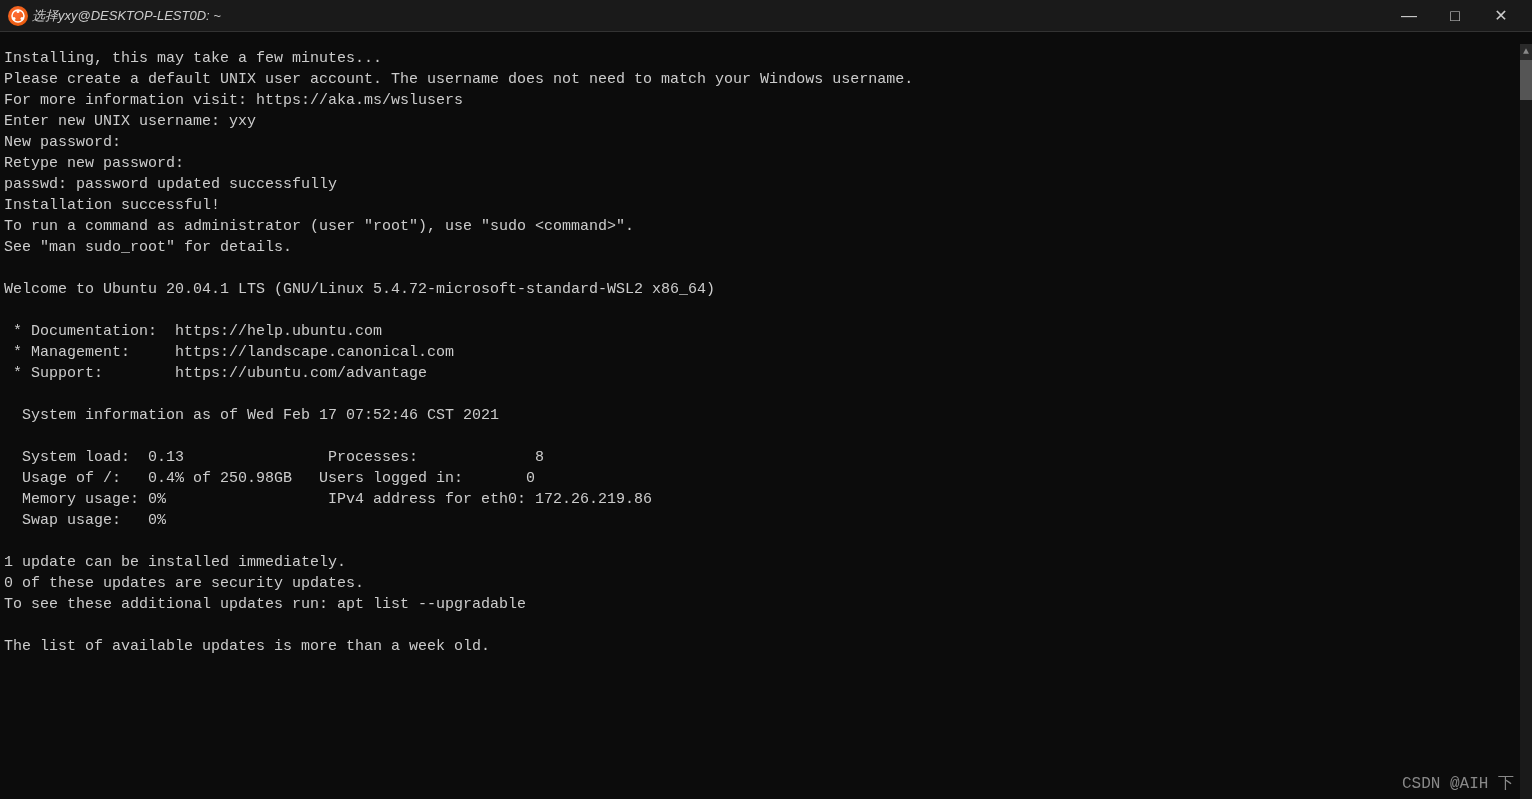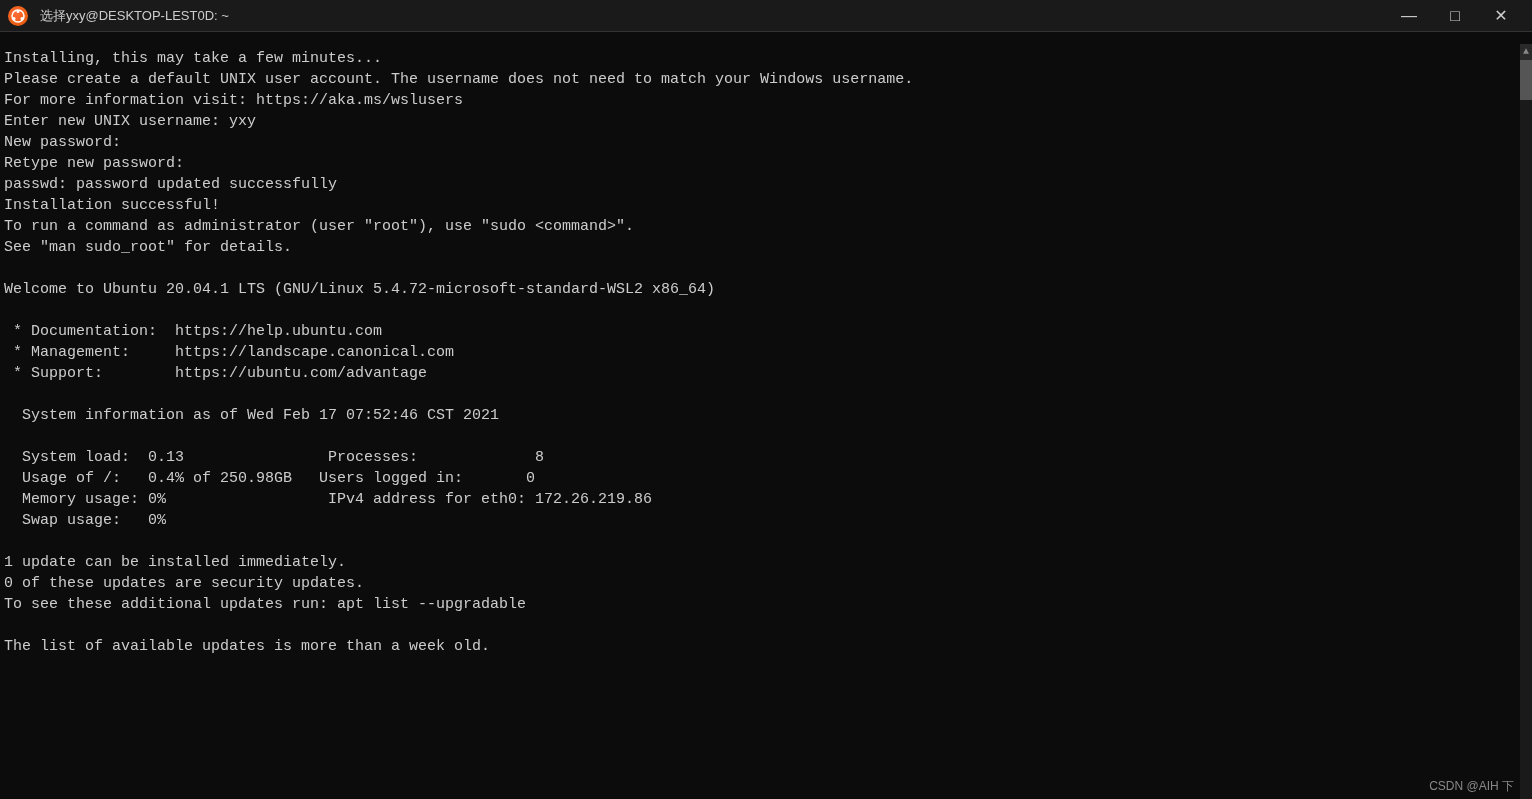--- a/index.html
+++ b/index.html
@@ -27,21 +27,22 @@
       align-items: center;
       justify-content: space-between;
       padding: 0 8px;
       flex-shrink: 0;
       border-bottom: 1px solid #333;
     }
 
     .title-bar-left {
       display: flex;
       align-items: center;
-      gap: 12px;
+      gap: 4px;
+      font-style: italic;
     }
 
     .ubuntu-logo {
       width: 20px;
       height: 20px;
       border-radius: 50%;
       background: radial-gradient(circle at 40% 40%, #ff6b35, #e05600);
       display: flex;
       align-items: center;
       justify-content: center;
@@ -121,22 +122,22 @@
       color: #888;
       font-size: 10px;
       cursor: pointer;
     }
 
     .watermark {
       position: absolute;
       bottom: 4px;
       right: 18px;
       color: #888;
-      font-size: 12px;
-      font-family: Liberation Sans, sans-serif;
+      font-size: 16px;
+      font-family: Liberation Mono, monospace;
     }
   </style>
 </head>
 <body>
 
 <div class="window">
 
   <div class="title-bar">
     <div class="title-bar-left">
       <div class="ubuntu-logo">

